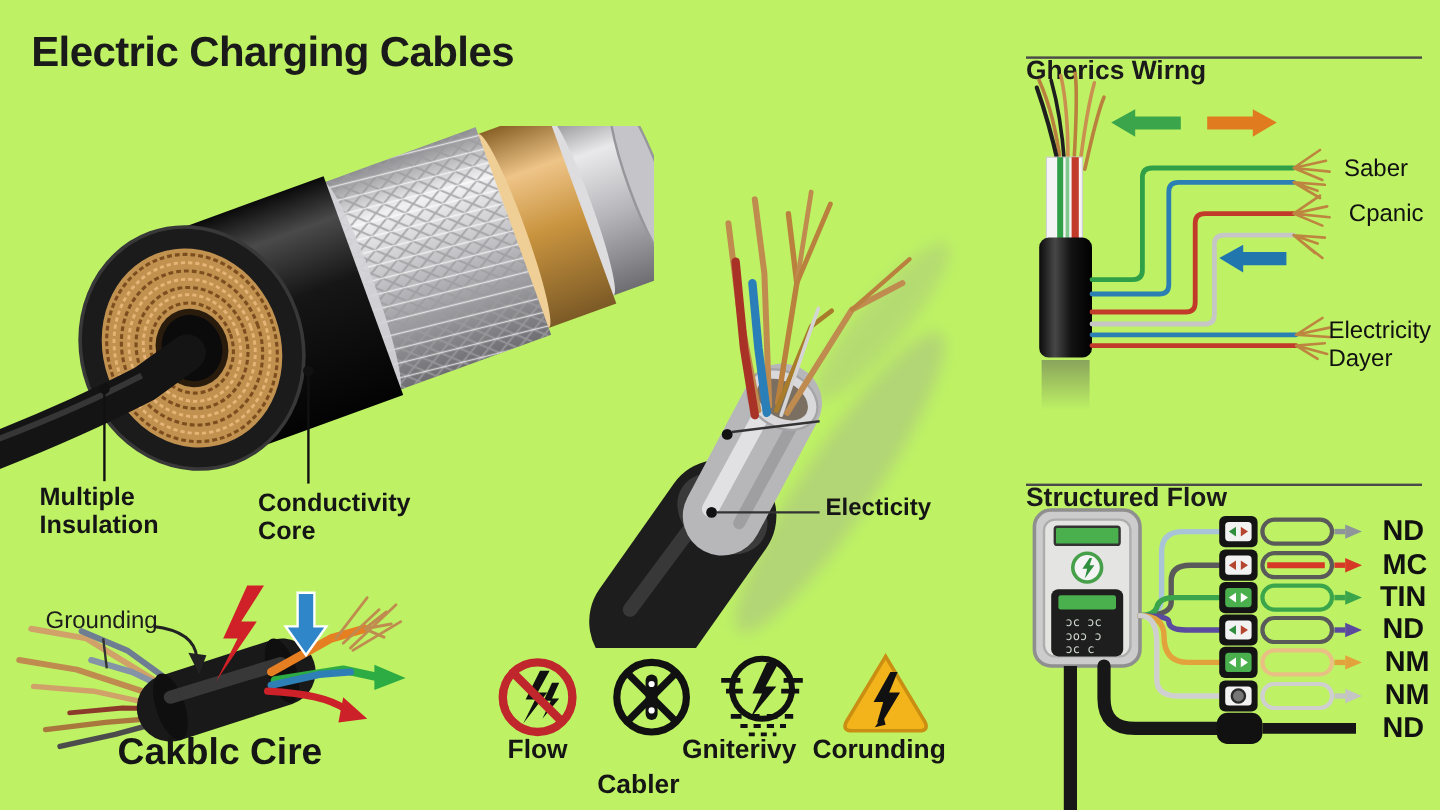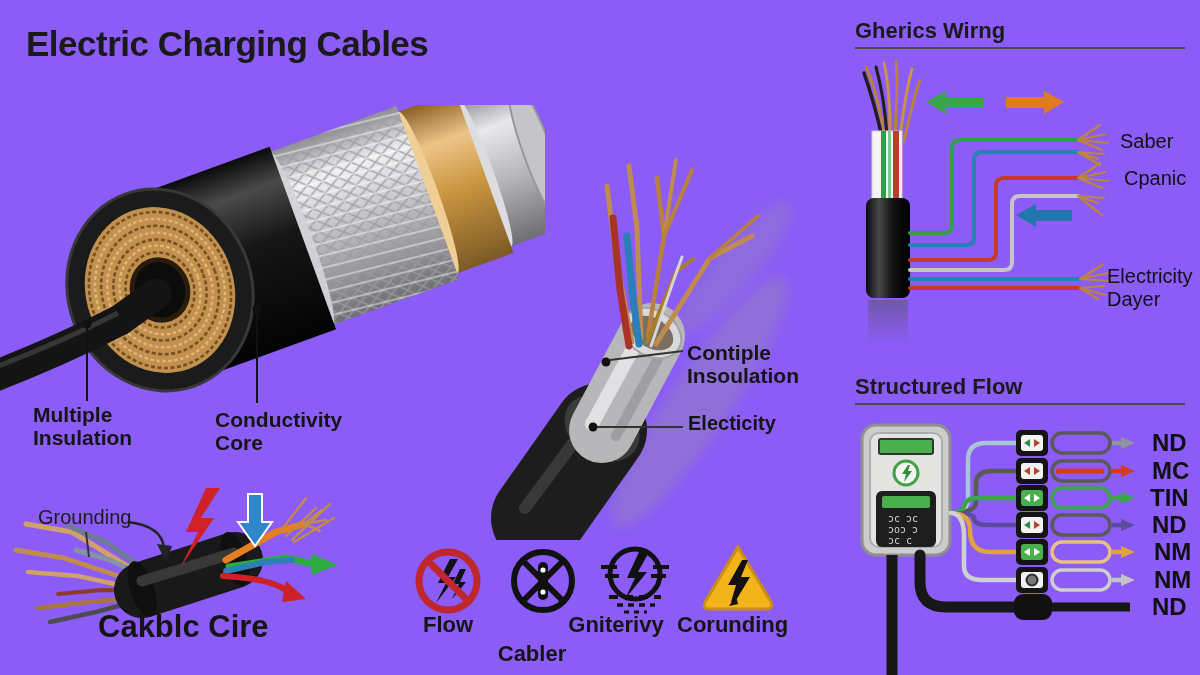--- a/index.html
+++ b/index.html
@@ -1,21 +1,21 @@
 <!DOCTYPE html>
 <html><head>
 <meta charset="utf-8">
 <style>
   html,body{margin:0;padding:0;background:#e8e8e8;}
-  #canvas{position:relative;width:1200px;height:675px;background:#8b5cf6;overflow:hidden;
+  #canvas{position:relative;width:1200px;height:675px;background:#bef264;overflow:hidden;
           font-family:"Liberation Sans",sans-serif;color:#111;}
   .abs{position:absolute;}
   .ml{white-space:pre-line;}
   .title{font-size:35px;font-weight:700;letter-spacing:-0.5px;color:#1a1a1a;}
-  .heading{font-size:22px;font-weight:700;color:#1a1a1a;}
+  .heading{font-size:22px;font-weight:700;color:#1a1a1a;margin-top:28px;}
   .rule{height:2px;background:#4a4a4a;}
   .lbl{font-size:21px;font-weight:700;line-height:23px;color:#151515;}
   .lbl-med{font-size:20px;font-weight:500;line-height:22px;color:#1c1c1c;margin-left:11px;}
   .caption{font-size:31px;font-weight:700;color:#151515;}
   .iconlbl{font-size:22px;font-weight:700;color:#151515;text-align:center;}
   .rowlbl{font-size:24px;font-weight:700;color:#111;}
   svg{display:block;}
 </style>
 </head>
 <body>
@@ -129,22 +129,20 @@
       <path d="M167,202 L196,132 L213,119" stroke="#a87c2a" stroke-width="4"></path>
       <path d="M171,206 L193,142 L202,117" stroke="#d5d5d5" stroke-width="3"></path>
     </g>
 
     <circle cx="126" cy="222" r="4.5" fill="#111"></circle>
     <line x1="130" y1="220" x2="203" y2="211" stroke="#333" stroke-width="2"></line>
     <circle cx="113" cy="287" r="4.5" fill="#111"></circle>
     <line x1="117" y1="287" x2="203" y2="287" stroke="#333" stroke-width="2"></line>
   </svg>
 
-  <div class="abs lbl ml" style="left:687px;top:341px;">Contiple
-Insoulation</div>
   <div class="abs lbl" style="left:688px;top:412px;font-size:20px;">Electicity</div>
 
   <svg class="abs" style="left:10px;top:470px;" width="340" height="185" viewBox="0 0 340 185">
     <g fill="none" stroke-linecap="round" stroke-linejoin="round">
       <path d="M140,110 L62,62 L16,54" stroke="#d0a269" stroke-width="5"></path>
       <path d="M142,117 L54,88 L6,80" stroke="#c08b4f" stroke-width="5"></path>
       <path d="M141,122 L68,106 L18,102" stroke="#d0a269" stroke-width="4.5"></path>
       <path d="M139,127 L78,132 L28,138" stroke="#a9763d" stroke-width="4.5"></path>
       <path d="M143,106 L96,72 L58,56" stroke="#6e7d92" stroke-width="5"></path>
       <path d="M144,111 L100,90 L66,80" stroke="#8593a6" stroke-width="5"></path>

